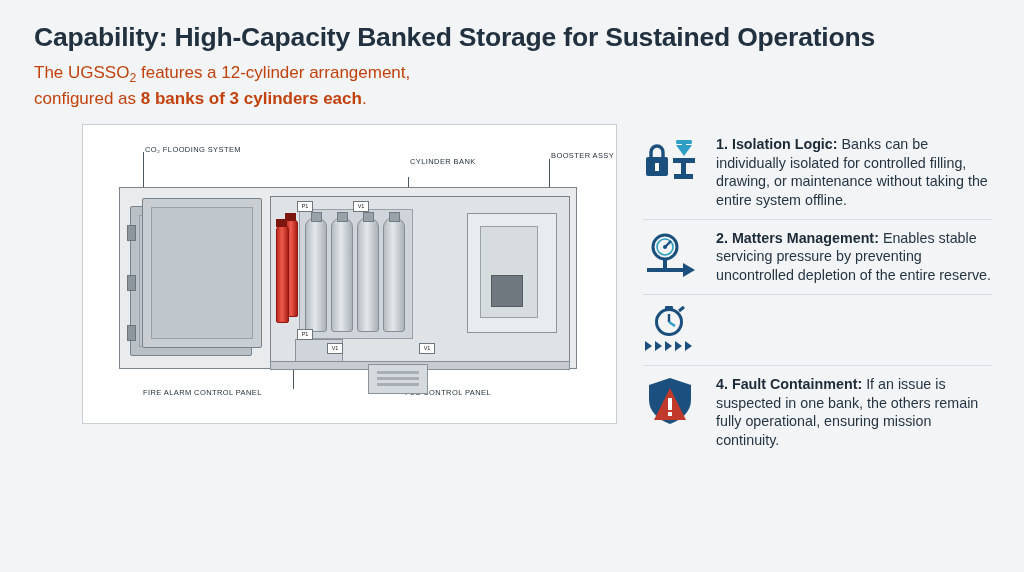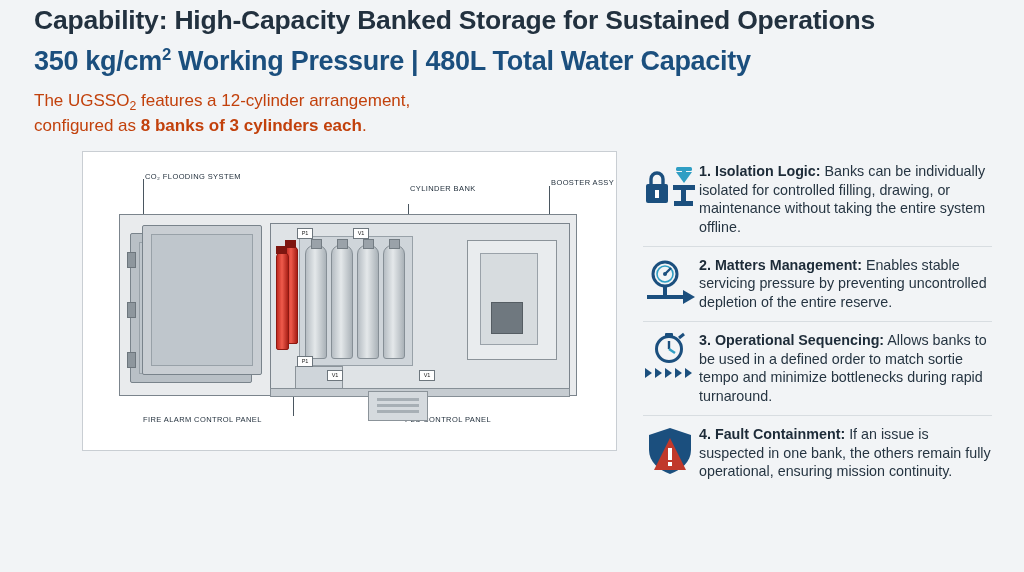--- a/index.html
+++ b/index.html
@@ -12,21 +12,21 @@
     background: #f2f4f6;
     font-family: "Liberation Sans", sans-serif;
     color: #20303f;
     overflow: hidden;
   }
   .page {
     position: relative;
     width: 1024px;
     height: 572px;
     box-sizing: border-box;
-    padding: 5px 32px 0 34px;
+    padding: 22px 32px 0 34px;
   }
   .title {
     font-size: 26.5px;
     font-weight: bold;
     letter-spacing: -0.2px;
     color: #22313f;
     margin: 0 0 10px 0;
     line-height: 1.15;
   }
   .subtitle {
@@ -220,21 +220,21 @@
     padding-top: 2px;
   }
   .right-title {
     font-size: 22px;
     font-weight: bold;
     color: #1b4f7e;
     margin: 0 0 10px 0;
   }
   .benefit {
     display: flex;
-    gap: 0;
+    gap: 17px;
     align-items: flex-start;
     padding: 9px 0;
     border-bottom: 1px solid #d8dde1;
   }
   .benefit:last-child { border-bottom: none; }
   .b-icon {
     flex: 0 0 auto;
     width: 56px;
     height: 52px;
     display: flex;
@@ -248,21 +248,20 @@
   }
   .b-text b { color: #1d2b38; }
 </style>
 </head>
 <body>
 
 <div class="page">
 
   <h1 class="title">Capability: High-Capacity Banked Storage for Sustained Operations</h1>
 
-  <h2 class="subtitle"><span>350 kg/cm</span><sup>2</sup><span> Working Pressure | 480L Total Water Capacity</span></h2>
 
   <p class="intro">
     <span>The UGSSO</span><sub>2</sub><span> features a 12-cylinder arrangement,</span><br>
     <span>configured as </span><b>8 banks of 3 cylinders each</b><span>.</span>
   </p>
 
   <div class="columns">
 
     <div class="figure">
 
@@ -395,24 +394,20 @@
             <line x1="36" y1="6" x2="41" y2="2" stroke="#1b4f7e" stroke-width="3"></line>
             <g fill="#1b4f7e">
               <path d="M2 36l7 5-7 5z"></path>
                 <path d="M12 36l7 5-7 5z"></path>
               <path d="M22 36l7 5-7 5z"></path>
                 <path d="M32 36l7 5-7 5z"></path>
               <path d="M42 36l7 5-7 5z"></path>
             </g>
           </svg>
         </div>
-        <div class="b-text">
-          <b>3.</b>
-          <b>Operational Sequencing:</b><span> Allows banks to be used in a defined order to match sortie tempo and minimize bottlenecks during rapid turnaround.</span>
-        </div>
       </div>
 
       <div class="benefit">
         <div class="b-icon">
           <svg width="56" height="50" viewBox="0 0 56 50">
             <path d="M27 2 L48 9 V24 C48 36 38 44 27 48 C16 44 6 36 6 24 V9 Z" fill="#1b4f7e"></path>
             <path d="M27 12 L43 44 H11 Z" fill="#c0392b"></path>
             <rect x="25" y="22" width="4" height="12" fill="#ffffff"></rect>
             <rect x="25" y="36" width="4" height="4" fill="#ffffff"></rect>
           </svg>

